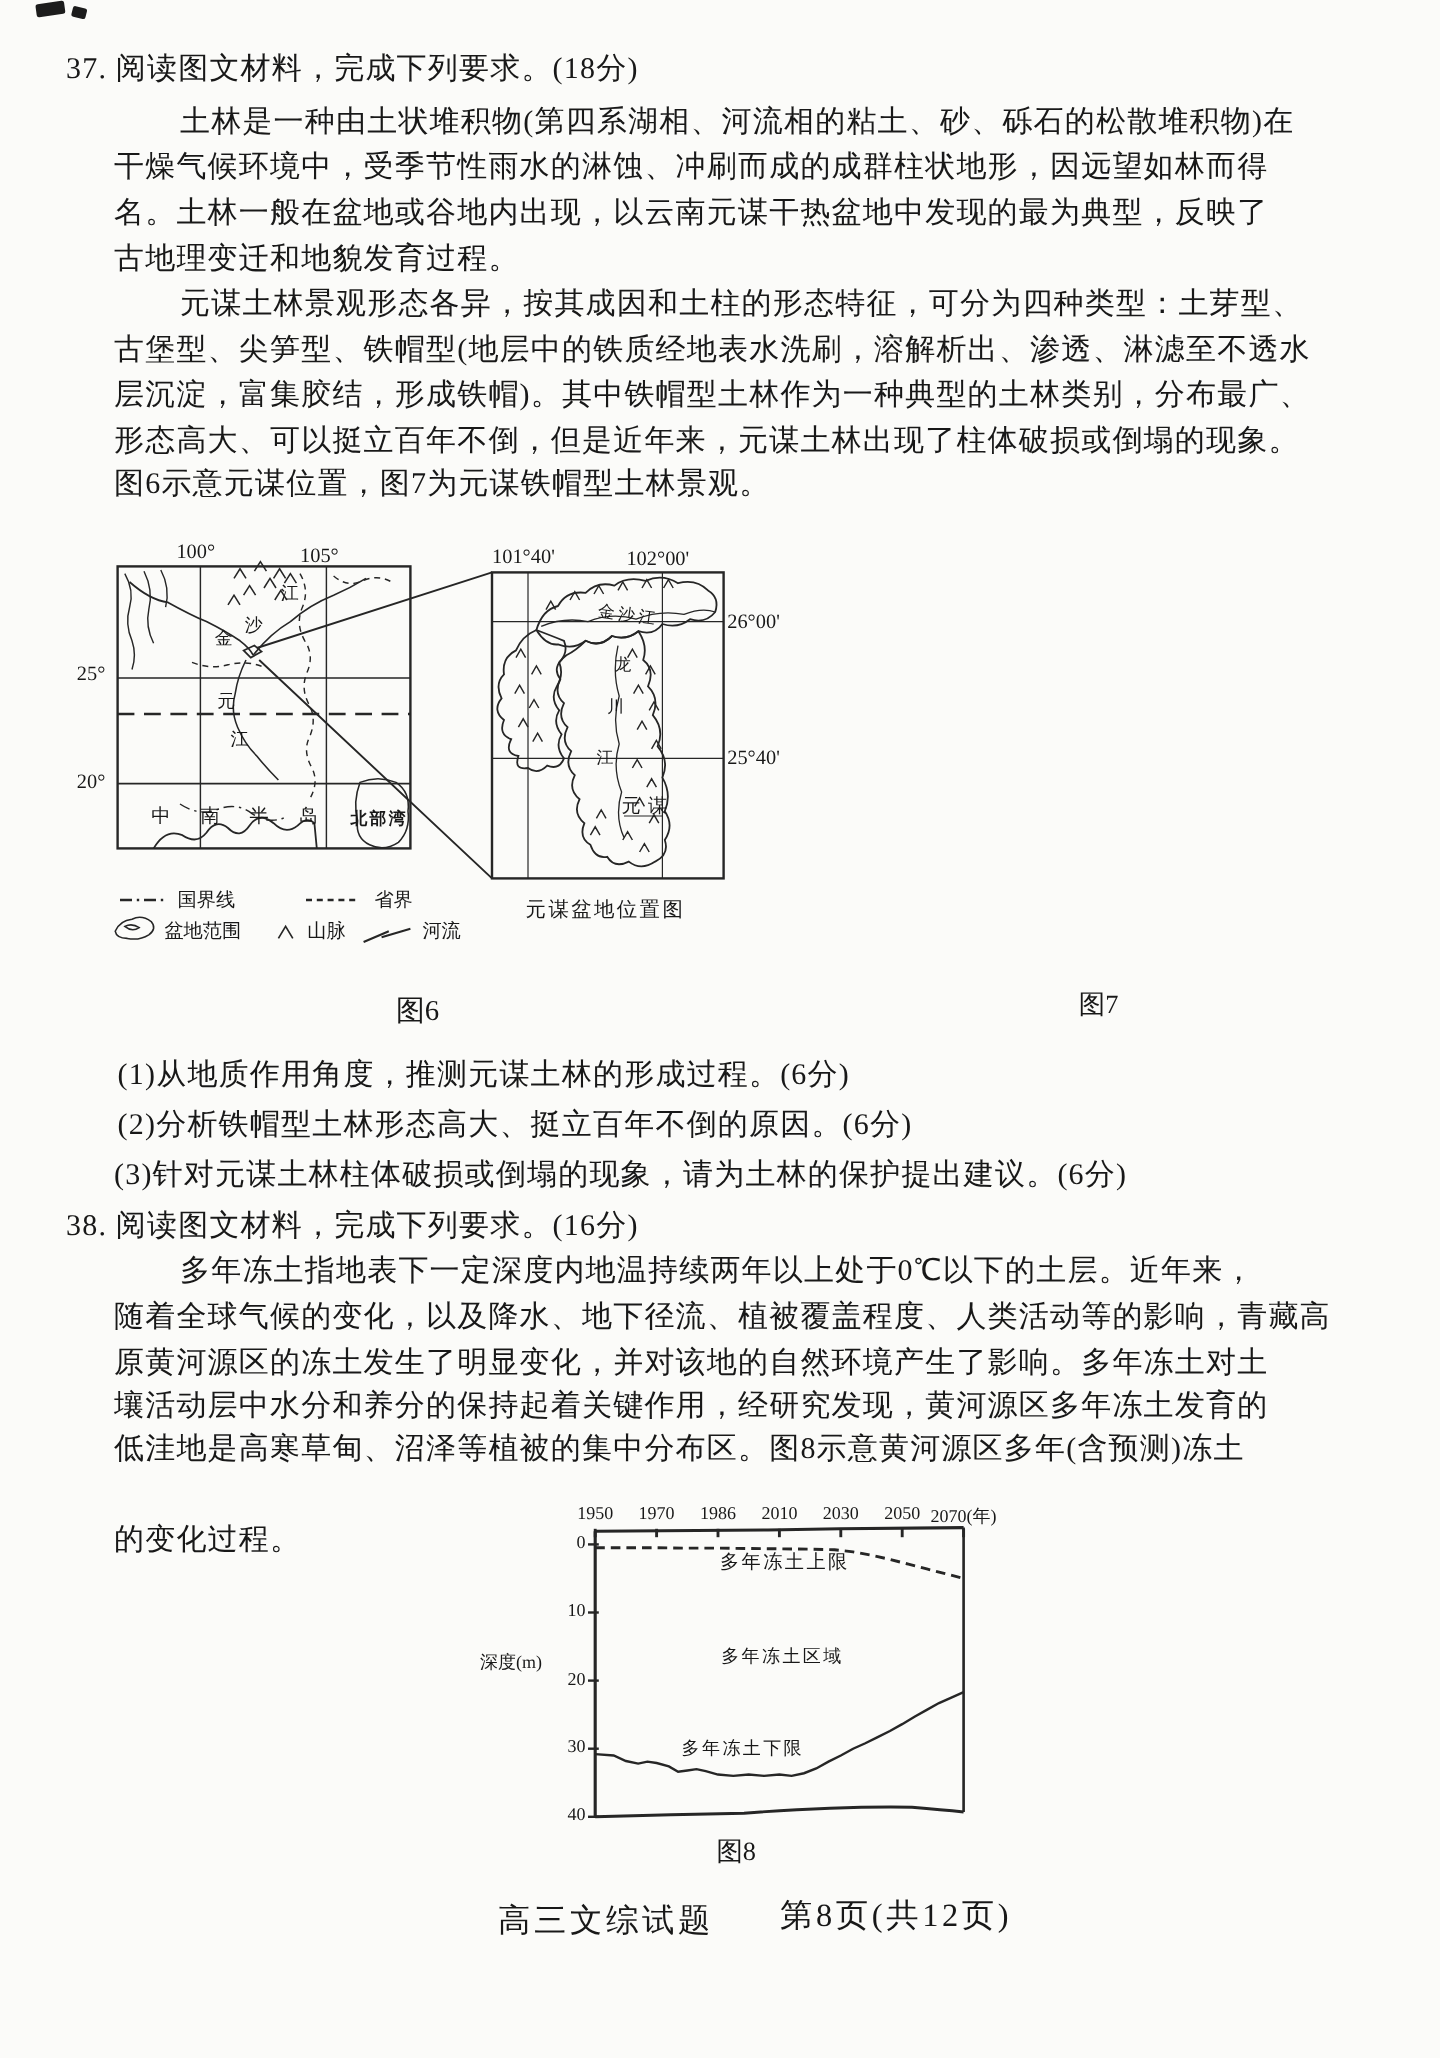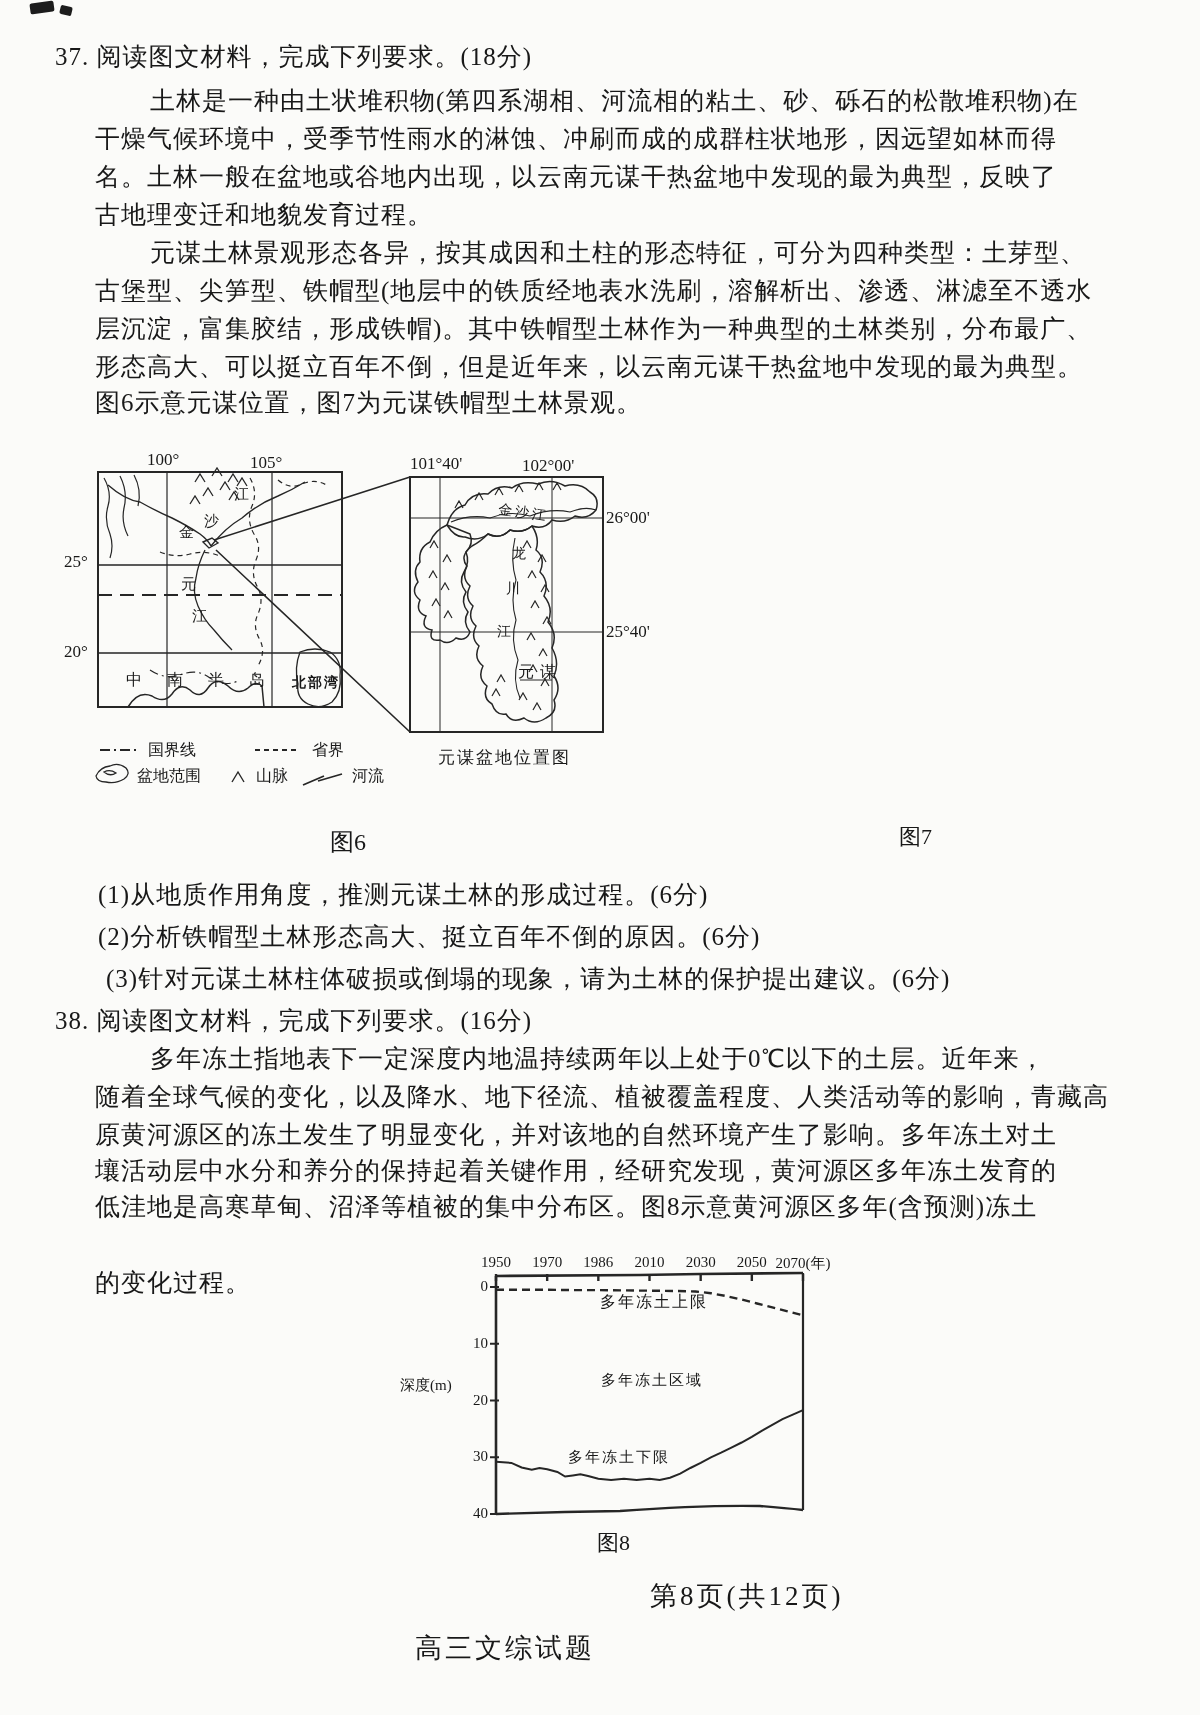--- a/index.html
+++ b/index.html
@@ -29,21 +29,21 @@
   <div class="artifact" style="left:60px;top:6px;width:12px;height:9px;transform:rotate(14deg);border-radius:2px;"></div>
 
   <div class="t sz25" style="left:55px;top:40px;">37. 阅读图文材料，完成下列要求。(18分)</div>
   <div class="t sz25" style="left:150px;top:84px;">土林是一种由土状堆积物(第四系湖相、河流相的粘土、砂、砾石的松散堆积物)在</div>
   <div class="t sz25" style="left:95px;top:122px;">干燥气候环境中，受季节性雨水的淋蚀、冲刷而成的成群柱状地形，因远望如林而得</div>
   <div class="t sz25" style="left:95px;top:160px;">名。土林一般在盆地或谷地内出现，以云南元谋干热盆地中发现的最为典型，反映了</div>
   <div class="t sz25" style="left:150px;top:236px;">元谋土林景观形态各异，按其成因和土柱的形态特征，可分为四种类型：土芽型、</div>
   <div class="t sz25" style="left:95px;top:198px;">古地理变迁和地貌发育过程。</div>
   <div class="t sz25" style="left:95px;top:274px;">古堡型、尖笋型、铁帽型(地层中的铁质经地表水洗刷，溶解析出、渗透、淋滤至不透水</div>
   <div class="t sz25" style="left:95px;top:312px;">层沉淀，富集胶结，形成铁帽)。其中铁帽型土林作为一种典型的土林类别，分布最广、</div>
-  <div class="t sz25" style="left:95px;top:350px;">形态高大、可以挺立百年不倒，但是近年来，以云南元谋干热盆地中发现的最为典型。</div>
+  <div class="t sz25" style="left:95px;top:350px;">形态高大、可以挺立百年不倒，但是近年来，元谋土林出现了柱体破损或倒塌的现象。</div>
   <div class="t sz25" style="left:95px;top:386px;">图6示意元谋位置，图7为元谋铁帽型土林景观。</div>
 
   <div style="position:absolute;left:0;top:430px;width:992px;height:440px;">
     <svg width="1200" height="440" viewBox="0 0 1200 440">
       <defs>
         <pattern id="hatch" width="6" height="6" patternUnits="userSpaceOnUse">
           <path d="M0,6 l6,-6 M-1,2 l3,-3 M4,7 l3,-3" stroke="#444" stroke-width="0.8"></path>
         </pattern>
       </defs>
 
@@ -127,21 +127,21 @@
     <span class="t sz16" style="left:137px;top:336px;">盆地范围</span>
     <span class="t sz16" style="left:256px;top:336px;">山脉</span>
     <span class="t sz16" style="left:352px;top:336px;">河流</span>
 
     <span class="t sz24" style="left:330px;top:396px;">图6</span>
     <span class="t sz22" style="left:884px;top:392px;margin-left:15px;">图7</span>
   </div>
 
   <div class="t sz25" style="left:98px;top:878px;">(1)从地质作用角度，推测元谋土林的形成过程。(6分)</div>
   <div class="t sz25" style="left:98px;top:920px;">(2)分析铁帽型土林形态高大、挺立百年不倒的原因。(6分)</div>
-  <div class="t sz25" style="left:106px;top:962px;">(3)针对元谋土林柱体破损或倒塌的现象，请为土林的保护提出建议。(6分)</div>
+  <div class="t sz25" style="left:95px;top:962px;">(3)针对元谋土林柱体破损或倒塌的现象，请为土林的保护提出建议。(6分)</div>
 
   <div class="t sz25" style="left:55px;top:1004px;">38. 阅读图文材料，完成下列要求。(16分)</div>
   <div class="t sz25" style="left:150px;top:1042px;">多年冻土指地表下一定深度内地温持续两年以上处于0℃以下的土层。近年来，</div>
   <div class="t sz25" style="left:95px;top:1080px;">随着全球气候的变化，以及降水、地下径流、植被覆盖程度、人类活动等的影响，青藏高</div>
   <div class="t sz25" style="left:95px;top:1118px;">原黄河源区的冻土发生了明显变化，并对该地的自然环境产生了影响。多年冻土对土</div>
   <div class="t sz25" style="left:95px;top:1154px;">壤活动层中水分和养分的保持起着关键作用，经研究发现，黄河源区多年冻土发育的</div>
   <div class="t sz25" style="left:95px;top:1190px;">低洼地是高寒草甸、沼泽等植被的集中分布区。图8示意黄河源区多年(含预测)冻土</div>
   <div class="t sz25" style="left:95px;top:1266px;">的变化过程。</div>
 
   <div id="chart" style="position:absolute;left:0;top:1250px;width:1200px;height:320px;">
@@ -178,16 +178,16 @@
       <span class="t sz15" style="left: 700.667px; top: 4px; transform: translateX(-50%);">2030</span>
       <span class="t sz15" style="left: 751.833px; top: 4px; transform: translateX(-50%);">2050</span>
       <span class="t sz15" style="left: 803px; top: 4px; transform: translateX(-50%);">2070(年)</span>
       <span class="t sz15 yt" style="left: 450px; top: 28px;">0</span>
       <span class="t sz15 yt" style="left: 450px; top: 84.75px;">10</span>
       <span class="t sz15 yt" style="left: 450px; top: 141.5px;">20</span>
       <span class="t sz15 yt" style="left: 450px; top: 198.25px;">30</span>
       <span class="t sz15 yt" style="left: 450px; top: 255px;">40</span>
     </div>
 
-  <div class="t sz27" style="left:415px;top:1582px;margin-top:48px;">高三文综试题</div>
+  <div class="t sz27" style="left:415px;top:1582px;">高三文综试题</div>
   <div class="t sz27" style="left:650px;top:1578px;">第8页(共12页)</div>
 
 </div>
 
 </body></html>

